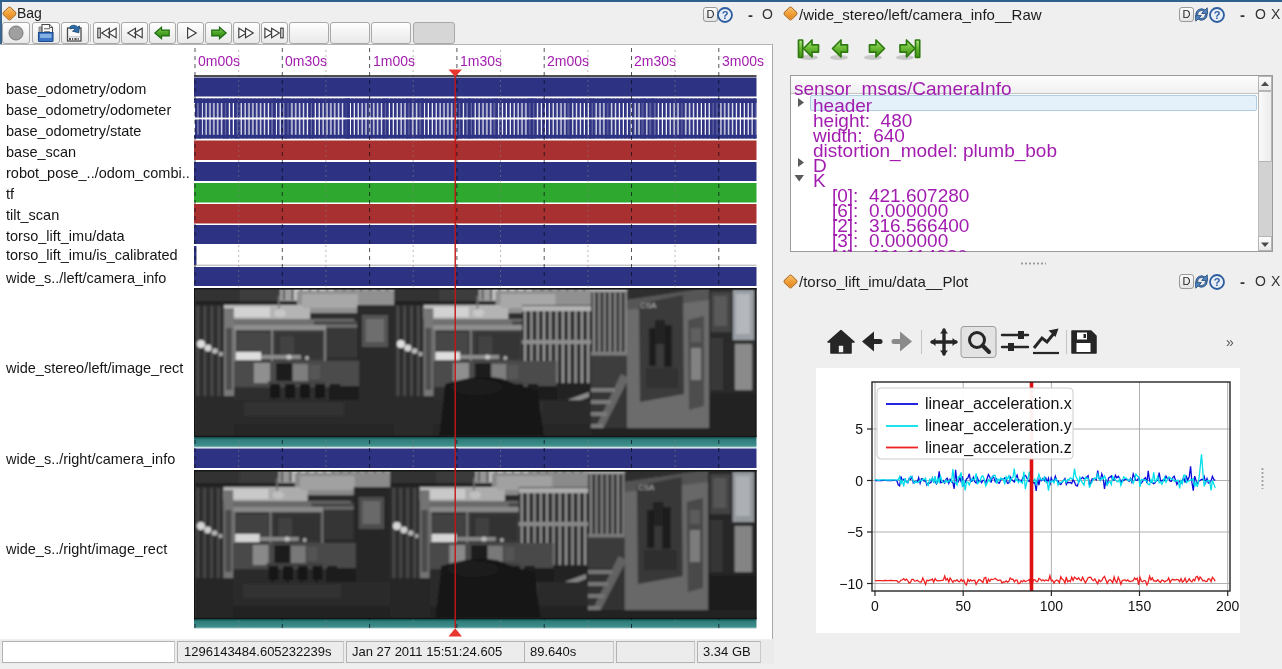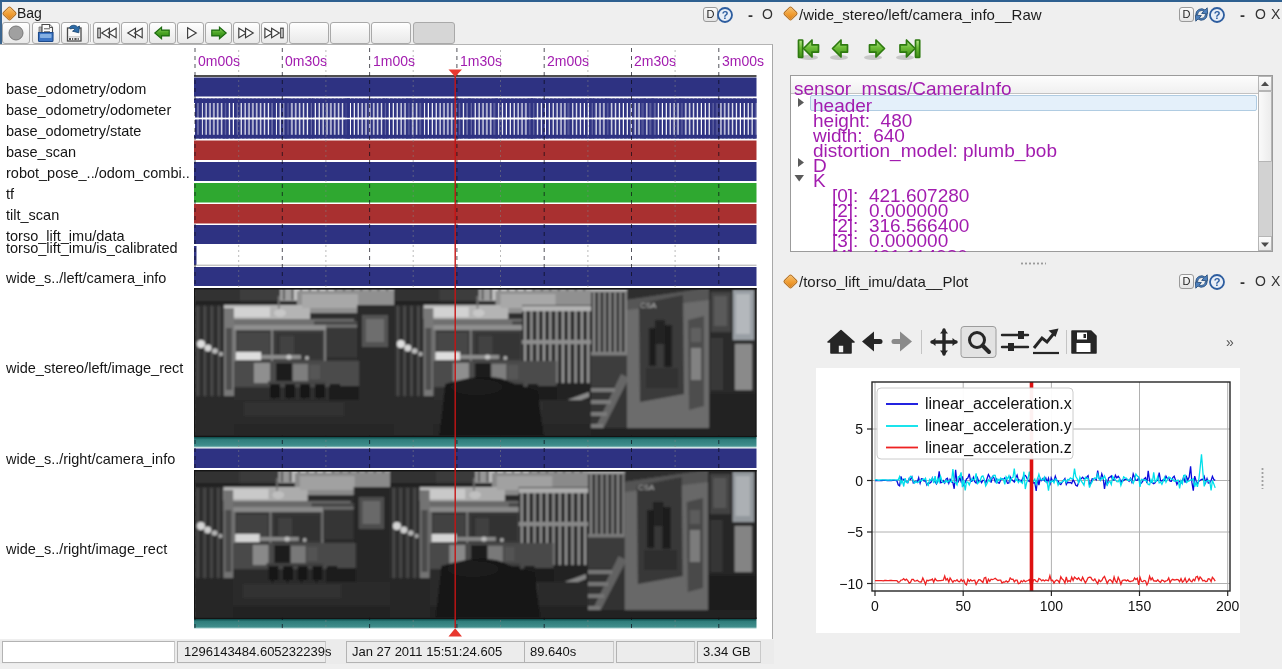--- a/index.html
+++ b/index.html
@@ -641,37 +641,37 @@
 <path d="M448.5 636.5 L462 636.5 L455.2 628.2 Z" fill="#e8372e"></path>
 </svg>
 <div class="lbl" style="left:6px;top:81px;">base_odometry/odom</div>
 <div class="lbl" style="left:6px;top:102px;">base_odometry/odometer</div>
 <div class="lbl" style="left:6px;top:123px;">base_odometry/state</div>
 <div class="lbl" style="left:6px;top:144px;">base_scan</div>
 <div class="lbl" style="left:6px;top:165px;">robot_pose_../odom_combi..</div>
 <div class="lbl" style="left:6px;top:186px;">tf</div>
 <div class="lbl" style="left:6px;top:207px;">tilt_scan</div>
 <div class="lbl" style="left:6px;top:228px;">torso_lift_imu/data</div>
-<div class="lbl" style="left:6px;top:240px;">torso_lift_imu/is_calibrated</div>
+<div class="lbl" style="left:6px;top:247px;">torso_lift_imu/is_calibrated</div>
 <div class="lbl" style="left:6px;top:270px;">wide_s../left/camera_info</div>
 <div class="lbl" style="left:6px;top:360px;">wide_stereo/left/image_rect</div>
 <div class="lbl" style="left:6px;top:451px;">wide_s../right/camera_info</div>
 <div class="lbl" style="left:6px;top:541px;">wide_s../right/image_rect</div>
 <div class="rlbl" style="left:198px;top:53px;">0m00s</div>
 <div class="rlbl" style="left:285px;top:53px;">0m30s</div>
 <div class="rlbl" style="left:373px;top:53px;">1m00s</div>
 <div class="rlbl" style="left:460px;top:53px;">1m30s</div>
 <div class="rlbl" style="left:547px;top:53px;">2m00s</div>
 <div class="rlbl" style="left:634px;top:53px;">2m30s</div>
 <div class="rlbl" style="left:722px;top:53px;">3m00s</div>
 
 <div class="abs" style="left:0;top:639px;width:1282px;height:30px;background:#efefef;"></div>
 <div class="abs" style="left:0;top:640px;width:774px;height:24px;background:#ebebeb;"></div>
 <div class="scell" style="left:2px;width:173px;background:#ffffff;"></div>
-<div class="scell" style="left:177px;width:149px;padding-left:6px;">1296143484.605232239s</div>
+<div class="scell" style="left:177px;width:167px;padding-left:6px;">1296143484.605232239s</div>
 <div class="scell" style="left:346px;width:192px;">Jan 27 2011 15:51:24.605</div>
 <div class="scell" style="left:524px;width:90px;">89.640s</div>
 <div class="scell" style="left:616px;width:79px;"></div>
 <div class="scell" style="left:697px;width:64px;">3.34 GB</div>
 
 <div class="dia" style="left:785px;top:8px;"></div>
 <div class="abs ttl" style="left:799px;top:6px;">/wide_stereo/left/camera_info__Raw</div>
 <div class="dbtn" style="left:1179px;top:7px;">D</div>
 <svg class="abs" style="left:1193px;top:6px;" width="17" height="17" viewBox="0 0 17 17">
 <path d="M2.8 8.5 A5.7 5.7 0 0 1 12 4.0 L14.2 1.8 L14.6 7.8 L8.6 7.4 L10.8 5.2 A4 4 0 0 0 4.6 8.5 Z" fill="#4f81bd" stroke="#29507e" stroke-width="0.9" stroke-linejoin="round"></path>
@@ -719,21 +719,21 @@
 <div class="trow" style="left:813px;top:140px;">distortion_model: plumb_bob</div>
 <div class="trow" style="left:813px;top:155px;">D</div>
 <svg class="abs" style="left:796px;top:158px;" width="10" height="10">
     <path d="M2 0 L8 4.5 L2 9 Z" fill="#5a5a5a"></path>
   </svg>
 <div class="trow" style="left:813px;top:170px;">K</div>
 <svg class="abs" style="left:794px;top:174px;" width="12" height="10">
     <path d="M0.5 1 L10 1 L5.2 7.5 Z" fill="#5a5a5a"></path>
   </svg>
 <div class="trow" style="left:832px;top:185px;">[0]:  421.607280</div>
-<div class="trow" style="left:832px;top:200px;">[2]:  0.000000</div>
+<div class="trow" style="left:832px;top:200px;">[6]:  0.000000</div>
 <div class="trow" style="left:832px;top:215px;">[2]:  316.566400</div>
 <div class="trow" style="left:832px;top:230px;">[3]:  0.000000</div>
 <div class="trow" style="left:832px;top:246px;height:6px;overflow:hidden;">[4]:  421.114980</div>
 
 <div class="abs" style="left:1258px;top:76px;width:14px;height:175px;background:#d2d2d2;border-left:1px solid #bdbdbd;"></div>
 <div class="abs" style="left:1258px;top:76px;width:14px;height:15px;background:linear-gradient(#fcfcfc,#e8e8e8);border:1px solid #b5b5b5;"></div>
 <svg class="abs" style="left:1260px;top:80px;" width="10" height="8">
     <path d="M1 6 L5 1.5 L9 6 Z" fill="#4a4a4a"></path>
   </svg>
 <div class="abs" style="left:1258px;top:236px;width:14px;height:15px;background:linear-gradient(#fcfcfc,#e8e8e8);border:1px solid #b5b5b5;"></div>

